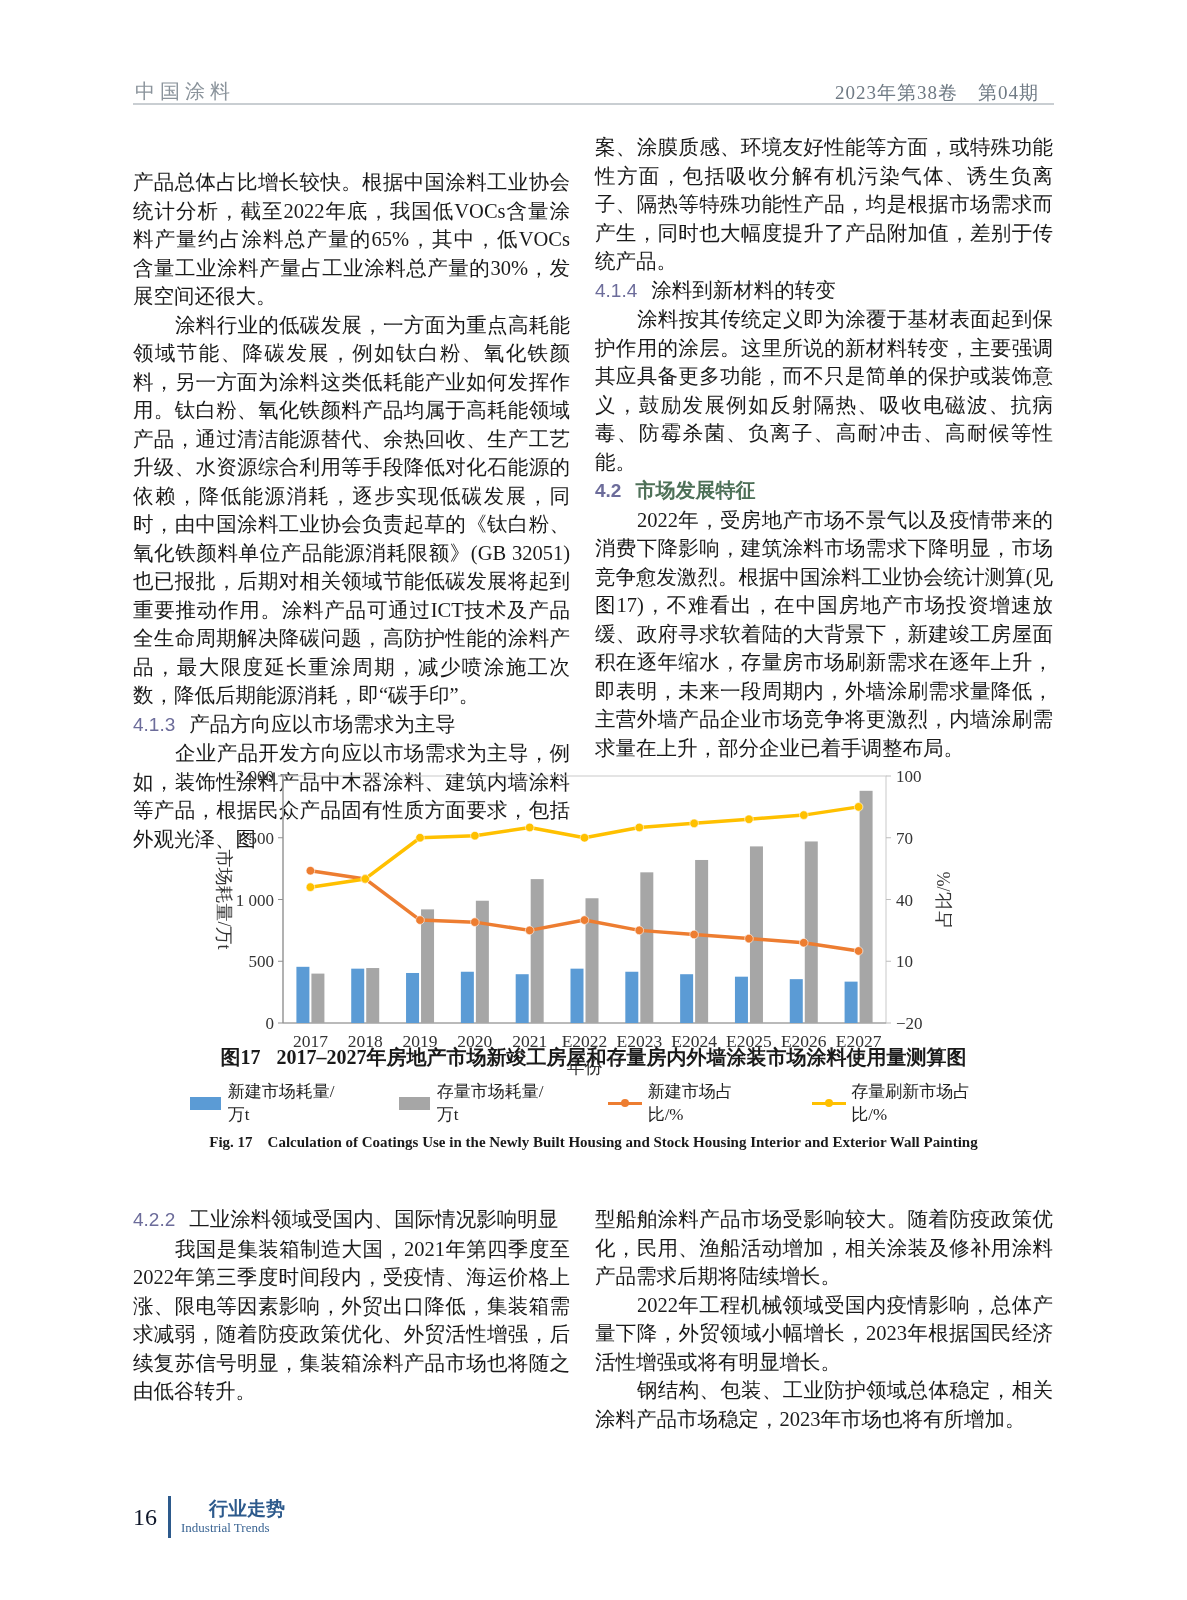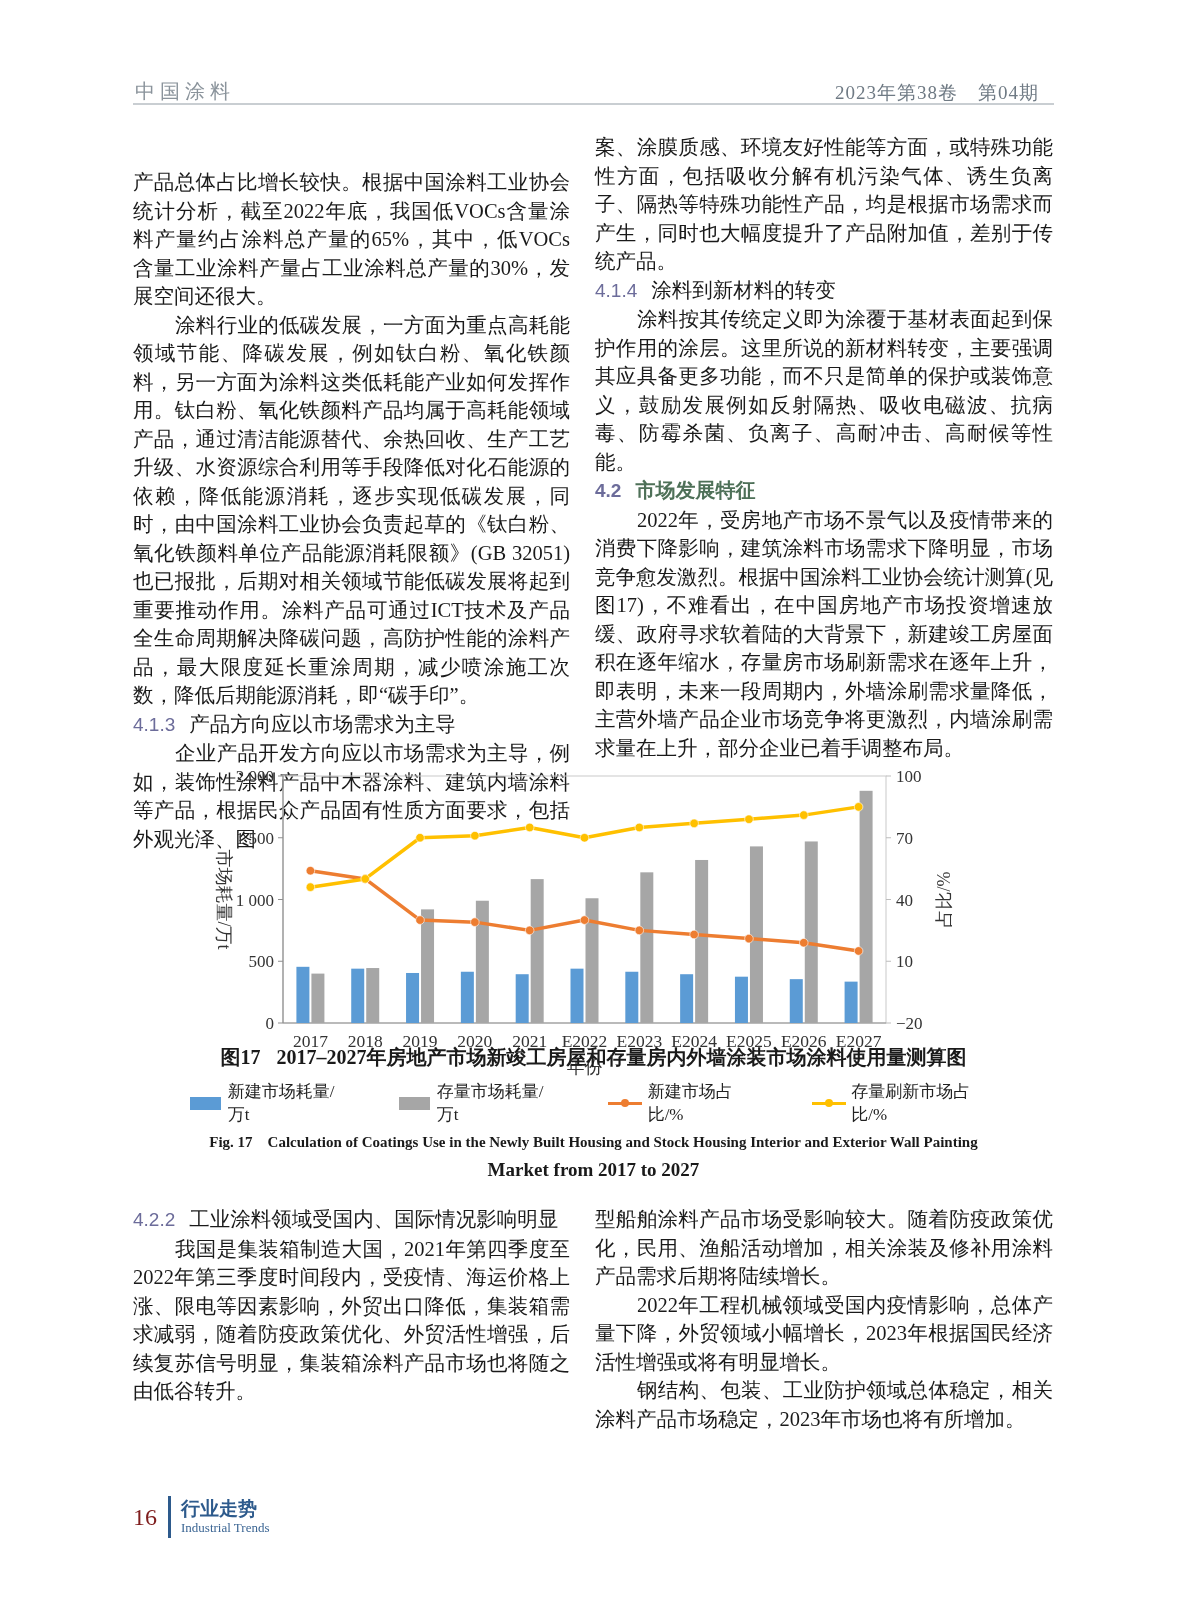--- a/index.html
+++ b/index.html
@@ -36,23 +36,23 @@
   .legend-swatch-line .l{position:absolute;left:0;top:4px;width:34px;height:3px;}
   .legend-swatch-line .d{position:absolute;left:13px;top:1px;width:8px;height:8px;border-radius:50%;}
   
   #caption-cn{position:absolute;left:133px;top:1044px;width:921px;text-align:center;
               font-weight:bold;font-size:20px;}
   #caption-cn .cap-label{margin-right:16px;}
   #caption-en1{position:absolute;left:103px;top:1133px;width:981px;text-align:center;font-weight:bold;font-size:15px;}
   #caption-en2{position:absolute;left:133px;top:1159px;width:921px;text-align:center;font-weight:bold;font-size:19px;}
   
   #footer{position:absolute;left:133px;top:1496px;display:flex;align-items:center;}
-  #footer-page{font-size:24px;color:#7f1d1d;margin-right:11px;}
+  #footer-page{font-size:24px;color:#0f172a;margin-right:11px;}
   #footer-bar{width:3px;height:42px;background:#2d5a8c;margin-right:10px;}
-  #footer-cn{font-family:"Liberation Sans",sans-serif;font-weight:bold;font-size:19px;color:#2d5a8c;line-height:22px;}
+  #footer-cn{font-family:"Liberation Sans",sans-serif;font-weight:bold;font-size:19px;color:#2d5a8c;line-height:22px;margin-left:28px;}
   #footer-en{font-size:13px;color:#3c6694;line-height:16px;}
 </style>
 </head>
 <body>
 
 <div id="page">
 
   <div id="header-journal">中国涂料</div>
   <div id="header-issue">2023年第38卷　第04期</div>
   <div id="header-rule"></div>
@@ -180,21 +180,20 @@
           <span class="d" style="background: rgb(255, 192, 0);"></span>
         </span>
         <span>存量刷新市场占比/%</span>
       </span>
     </div>
 
   <div id="caption-cn">
     <span class="cap-label">图17</span><span>2017–2027年房地产市场新竣工房屋和存量房内外墙涂装市场涂料使用量测算图</span>
   </div>
   <div id="caption-en1">Fig. 17　Calculation of Coatings Use in the Newly Built Housing and Stock Housing Interior and Exterior Wall Painting</div>
-  <div id="caption-en2">Market from 2017 to 2027</div>
 
   <div id="col-left-bottom" class="col">
       <div class="h3"><span class="sec-num">4.2.2</span><span class="h-text">工业涂料领域受国内、国际情况影响明显</span></div>
       <p class="indent">我国是集装箱制造大国，2021年第四季度至2022年第三季度时间段内，受疫情、海运价格上涨、限电等因素影响，外贸出口降低，集装箱需求减弱，随着防疫政策优化、外贸活性增强，后续复苏信号明显，集装箱涂料产品市场也将随之由低谷转升。</p>
     </div>
   <div id="col-right-bottom" class="col">
       <p class="">型船舶涂料产品市场受影响较大。随着防疫政策优化，民用、渔船活动增加，相关涂装及修补用涂料产品需求后期将陆续增长。</p>
       <p class="indent">2022年工程机械领域受国内疫情影响，总体产量下降，外贸领域小幅增长，2023年根据国民经济活性增强或将有明显增长。</p>
       <p class="indent">钢结构、包装、工业防护领域总体稳定，相关涂料产品市场稳定，2023年市场也将有所增加。</p>
     </div>

